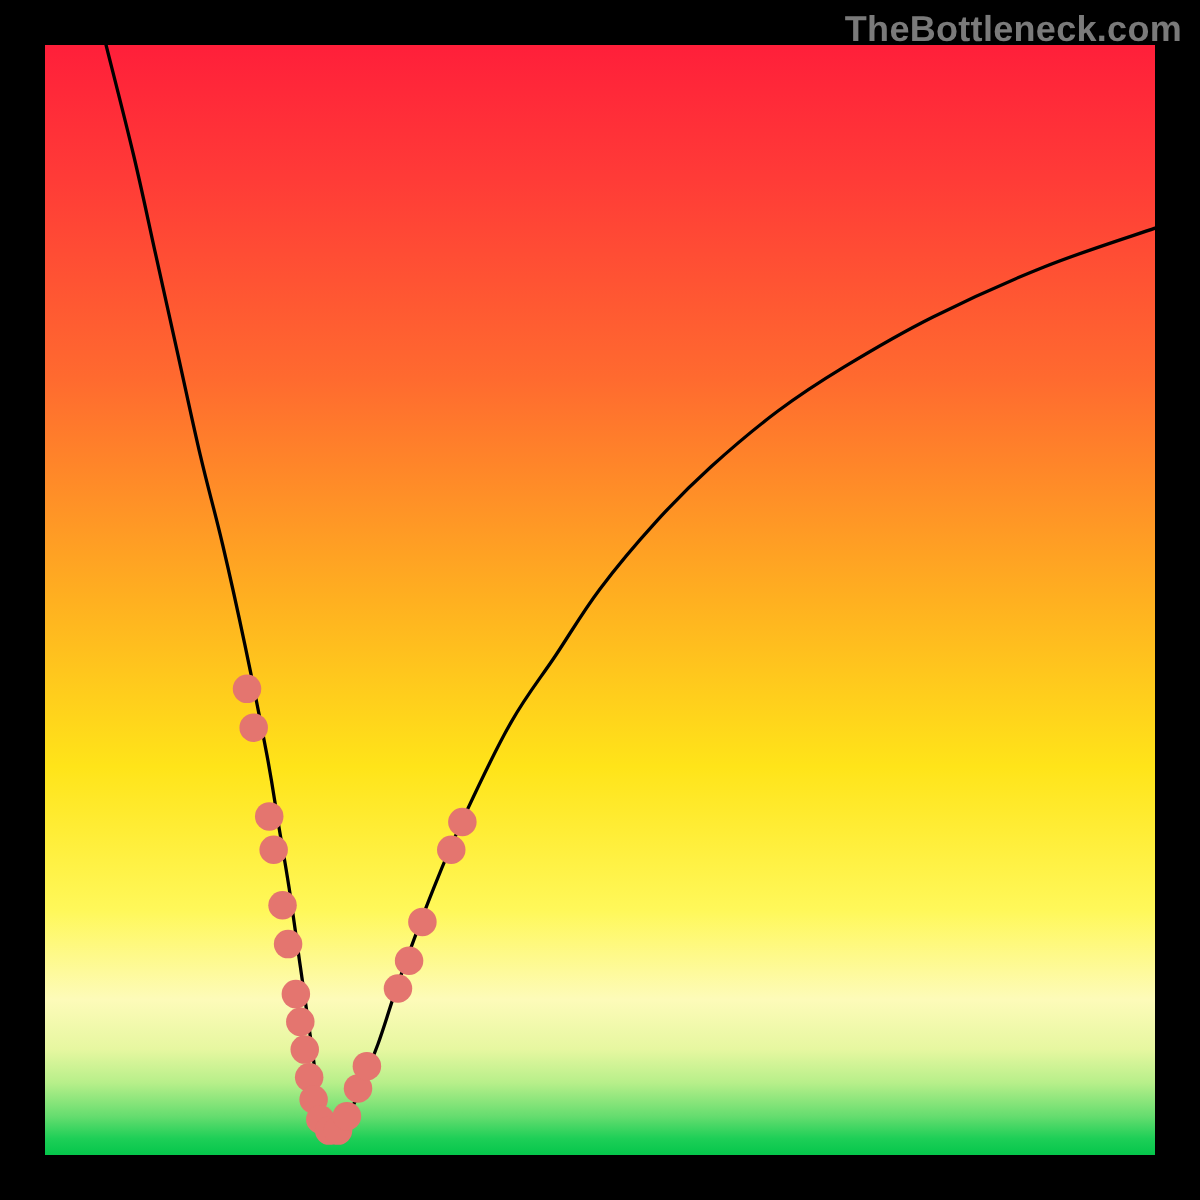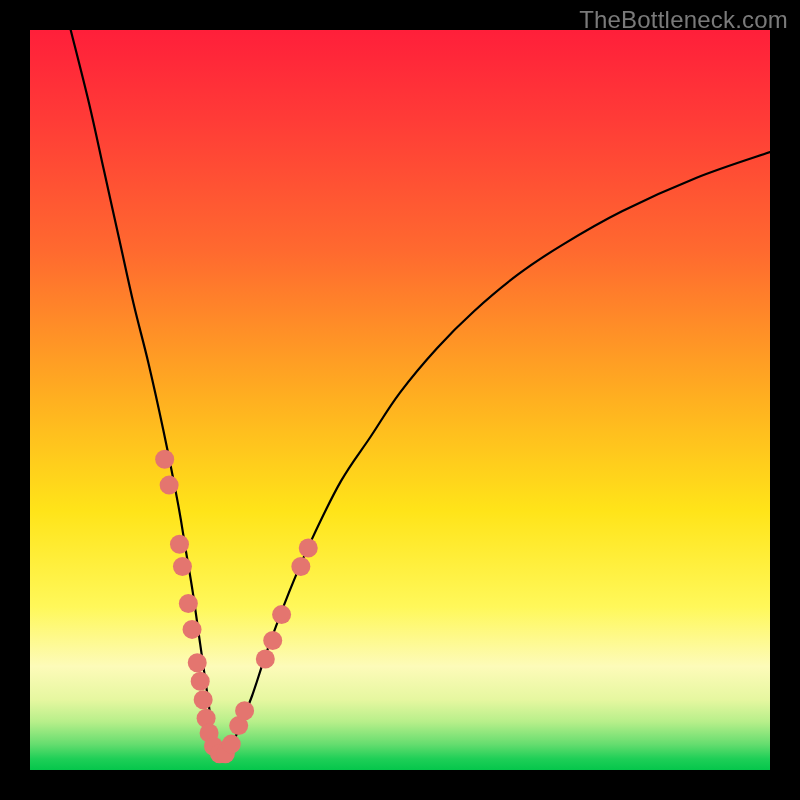--- a/index.html
+++ b/index.html
@@ -31,21 +31,21 @@
     position: absolute;
     inset: 0;
   }
   .watermark {
     position: absolute;
     top: 6px;
     right: 12px;
     color: #7a7a7a;
     font-size: 24px;
     letter-spacing: 0.2px;
-    font-weight: 400;
+    font-weight: 700;
   }
   svg.curve {
     position: absolute;
     inset: 0;
   }
 </style>
 </head>
 <body>
 
 <div class="frame">

